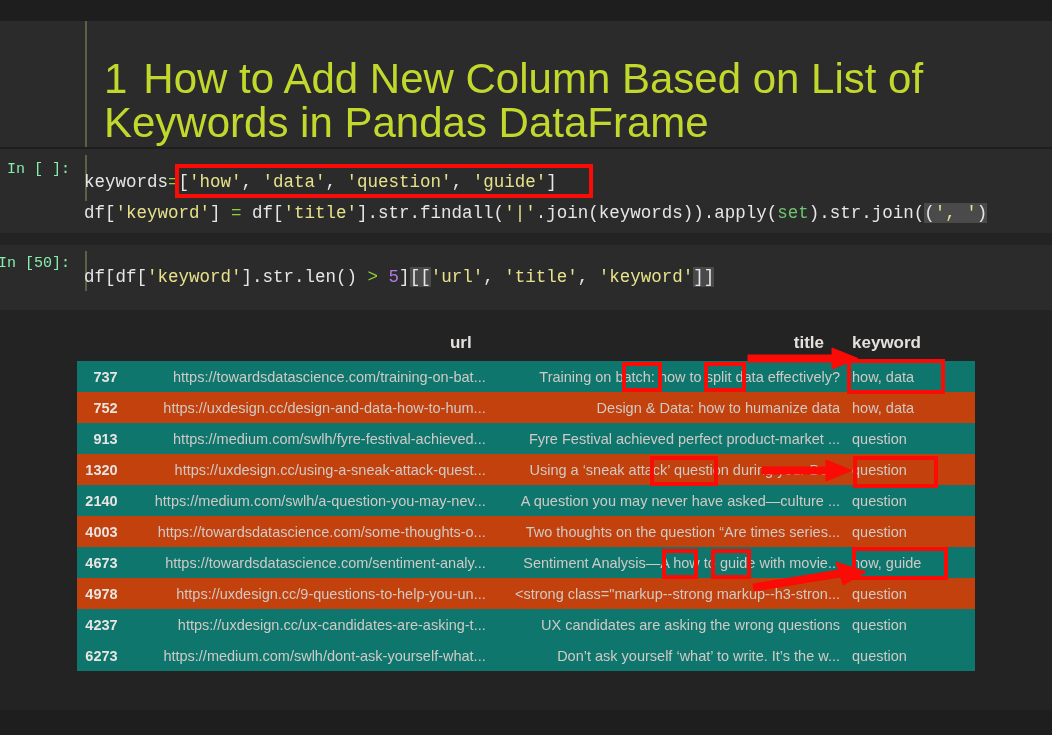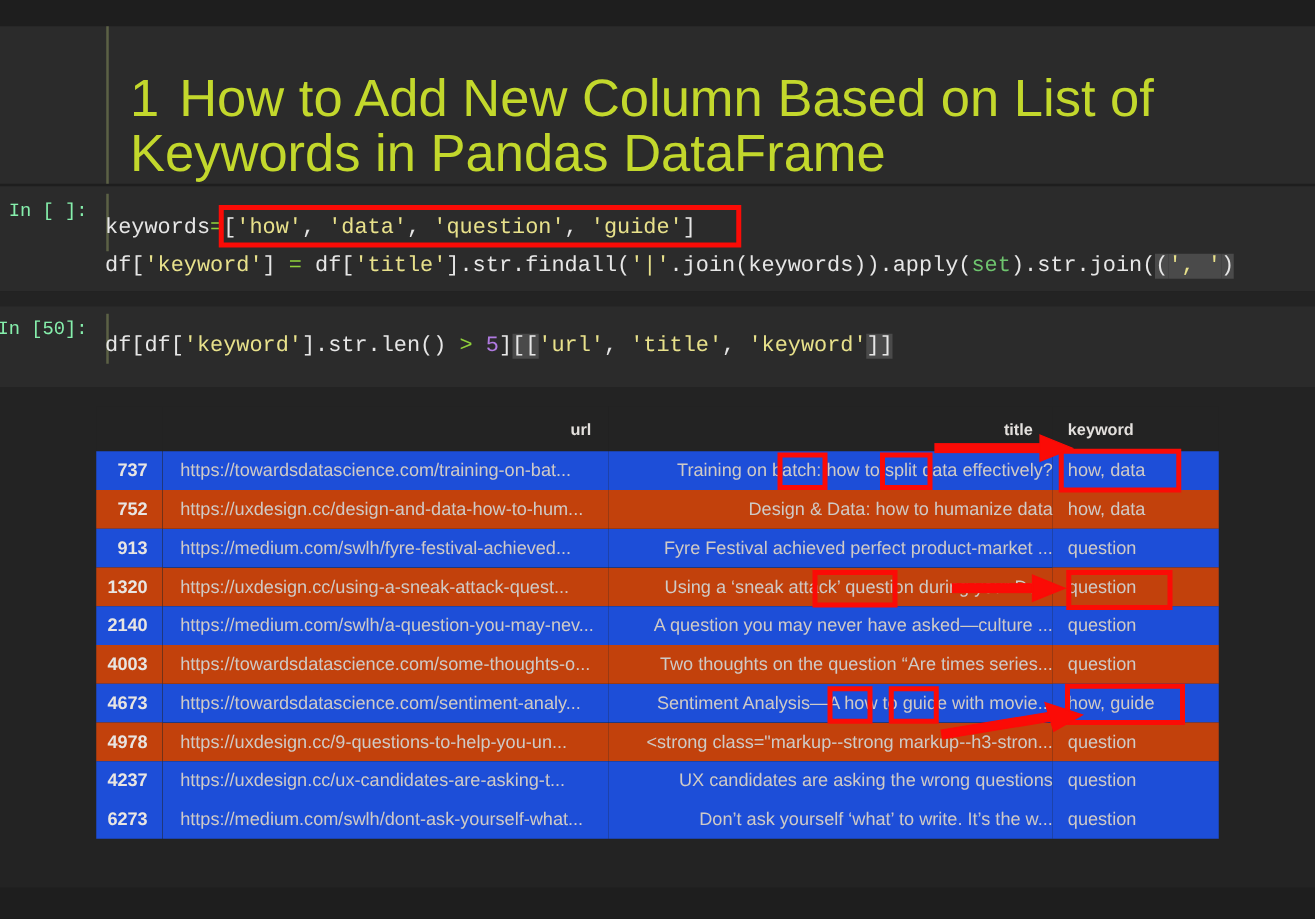--- a/index.html
+++ b/index.html
@@ -70,35 +70,35 @@
   table.df {
     position:absolute; left:77px; top:15px;
     border-collapse:collapse; width:898px;
     font-family:"Liberation Sans", sans-serif; font-size:14.5px;
     color:#d6d2cf;
   }
   table.df th, table.df td {
     padding:0; margin:0; border:none; vertical-align:middle; height:31px;
   }
   table.df thead th {
-    height:36px; color:#e3e0dd; font-weight:bold; font-size:13px;
+    height:36px; color:#e3e0dd; font-weight:bold; font-size:17px;
     background:#232323; text-align:right; padding-right:12px;
   }
   table.df thead th.idx { width:48px; }
   table.df thead th.url { width:352px; padding-right:14px; }
   table.df thead th.title { width:350px; padding-right:16px; }
   table.df thead th.kw  { width:148px; text-align:left; padding-left:12px; }
 
-  table.df tbody tr.odd  { background:#1d4ed8;margin-top:31px; }
+  table.df tbody tr.odd  { background:#0f766e;margin-top:31px; }
   table.df tbody tr.even { background:#c2410c;margin-top:45px; }
   table.df td.idx {
     text-align:right; font-weight:bold; color:#e8e5e2; padding-right:12px; width:48px;
   }
   table.df td.url {
-    color:#cfcac6; padding-left:14px; white-space:nowrap; overflow:hidden; width:352px;
+    color:#cfcac6; padding-left:14px; white-space:nowrap; overflow:hidden; width:352px;text-align:right;
   }
   table.df td.title {
     color:#cfcac6; padding-left:16px; white-space:nowrap; overflow:hidden; width:350px;text-align:right;
   }
   table.df td.kw {
     color:#cfcac6; padding-left:12px; white-space:nowrap; width:148px;
   }
 
   
   .anno { position:absolute; box-sizing:border-box; pointer-events:none; }

